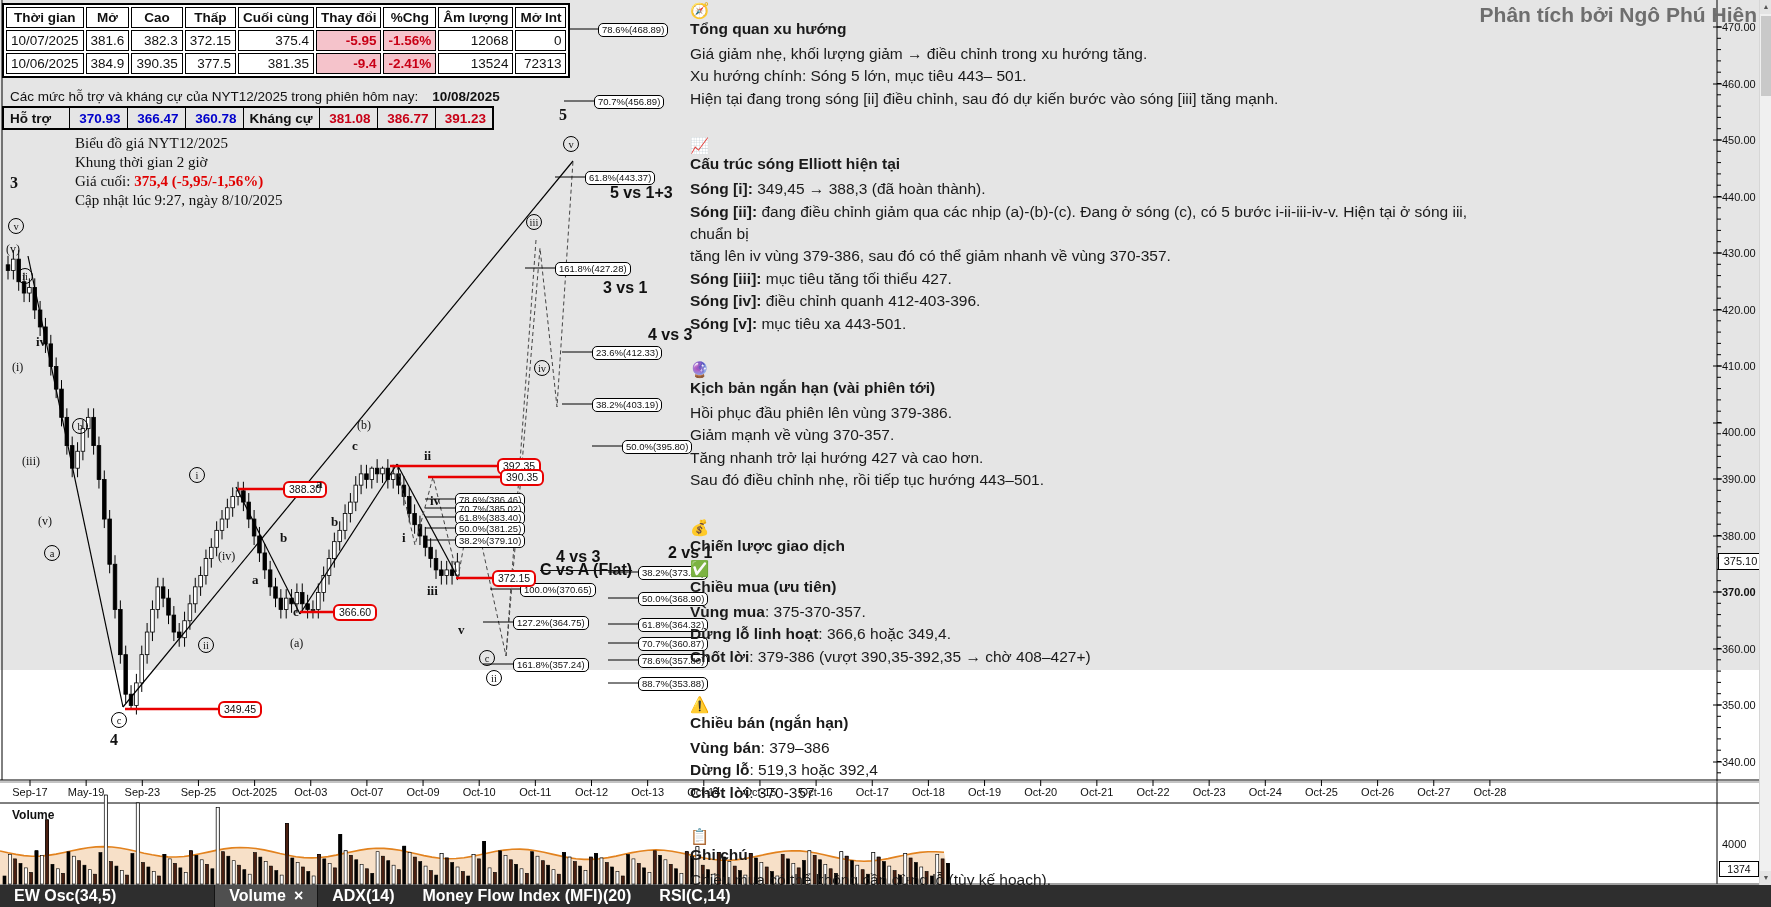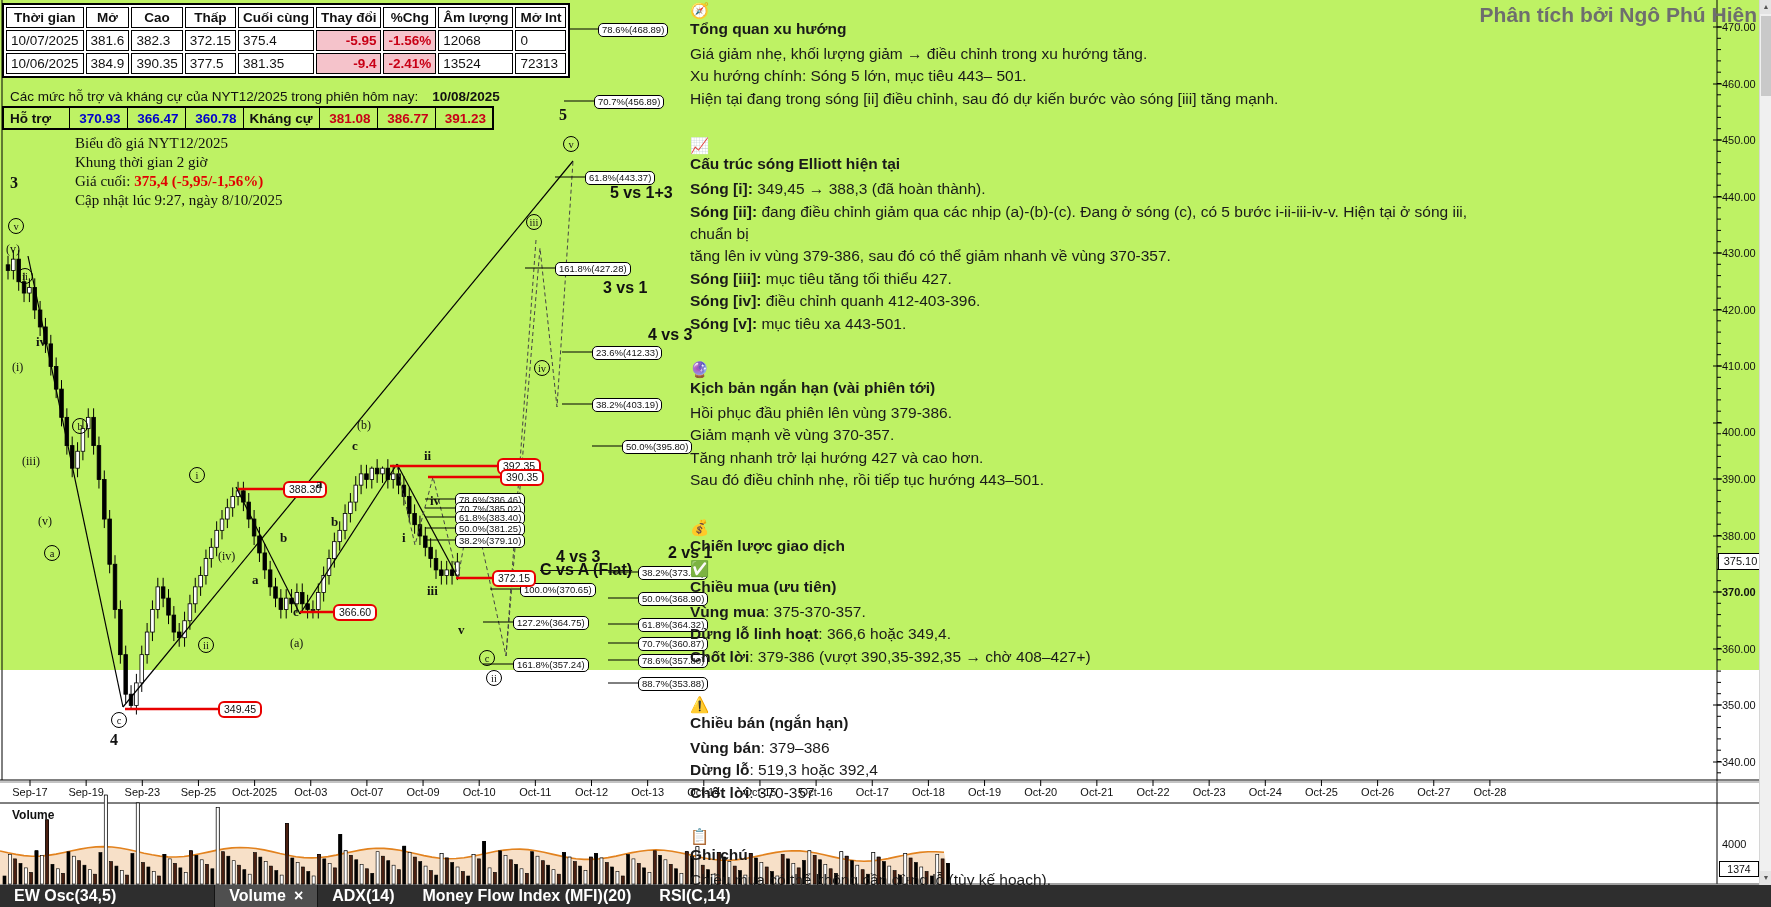--- a/index.html
+++ b/index.html
@@ -1,26 +1,26 @@
 <!DOCTYPE html>
 <html><head>
 <meta charset="utf-8">
 <style>
   * { margin:0; padding:0; box-sizing:border-box; }
   html,body { width:1771px; height:907px; overflow:hidden; background:#fff;
     font-family:"Liberation Sans", sans-serif; color:#111; }
-  #stage { position:relative; width:1771px; height:670px; background:#bef264; }
+  #stage { position:relative; width:1771px; height:670px; background:#e5e5e5; }
 
   
   #quote-table { position:absolute; left:2px; top:3px; border-collapse:collapse;
     font-size:13.5px; background:#fff; }
   #quote-table th, #quote-table td { border:1px solid #000; padding:1px 4px; height:21px; white-space:nowrap; }
   #quote-table table { border:2px solid #000; }
   #quote-table th { font-weight:bold; text-align:center; }
-  #quote-table td.num { text-align:left; }
+  #quote-table td.num { text-align:right; }
   #quote-table td.date { text-align:center; }
   #quote-table td.neg { color:#c80016; background:#f5c3cb; font-weight:bold; text-align:right; }
 
   #sr-caption { position:absolute; left:10px; top:89px; font-size:13.5px; }
   #sr-caption b { margin-left:14px; }
   #sr-table { position:absolute; left:2px; top:106px; border-collapse:collapse; font-size:13.5px; }
   #sr-table td { border:1px solid #000; padding:1px 6px; height:22px; font-weight:bold; white-space:nowrap; }
   #sr-table td.sup { color:#0000cc; text-align:right; min-width:58px; }
   #sr-table td.res { color:#c80016; text-align:right; min-width:58px; }
   #sr-table td.lab { min-width:66px; }
@@ -923,21 +923,21 @@
       <div class="ax-price" style="top: 304px;">420.00</div>
       <div class="ax-price" style="top: 360px;">410.00</div>
       <div class="ax-price" style="top: 417px; margin-top: 9px;">400.00</div>
       <div class="ax-price" style="top: 473px;">390.00</div>
       <div class="ax-price" style="top: 530px;">380.00</div>
       <div class="ax-price" style="top: 586px; font-weight: bold;">370.00</div>
       <div class="ax-price" style="top: 643px;">360.00</div>
       <div class="ax-price" style="top: 699px;">350.00</div>
       <div class="ax-price" style="top: 756px;">340.00</div>
       <div class="ax-date" style="left: 30px;">Sep-17</div>
-      <div class="ax-date" style="left: 86.15px;">Sep-19</div>
+      <div class="ax-date" style="left: 86.15px;">May-19</div>
       <div class="ax-date" style="left: 142.3px;">Sep-23</div>
       <div class="ax-date" style="left: 198.45px;">Sep-25</div>
       <div class="ax-date" style="left: 254.6px;">Oct-2025</div>
       <div class="ax-date" style="left: 310.75px;">Oct-03</div>
       <div class="ax-date" style="left: 366.9px;">Oct-07</div>
       <div class="ax-date" style="left: 423.05px;">Oct-09</div>
       <div class="ax-date" style="left: 479.2px;">Oct-10</div>
       <div class="ax-date" style="left: 535.35px;">Oct-11</div>
       <div class="ax-date" style="left: 591.5px;">Oct-12</div>
       <div class="ax-date" style="left: 647.65px;">Oct-13</div>

